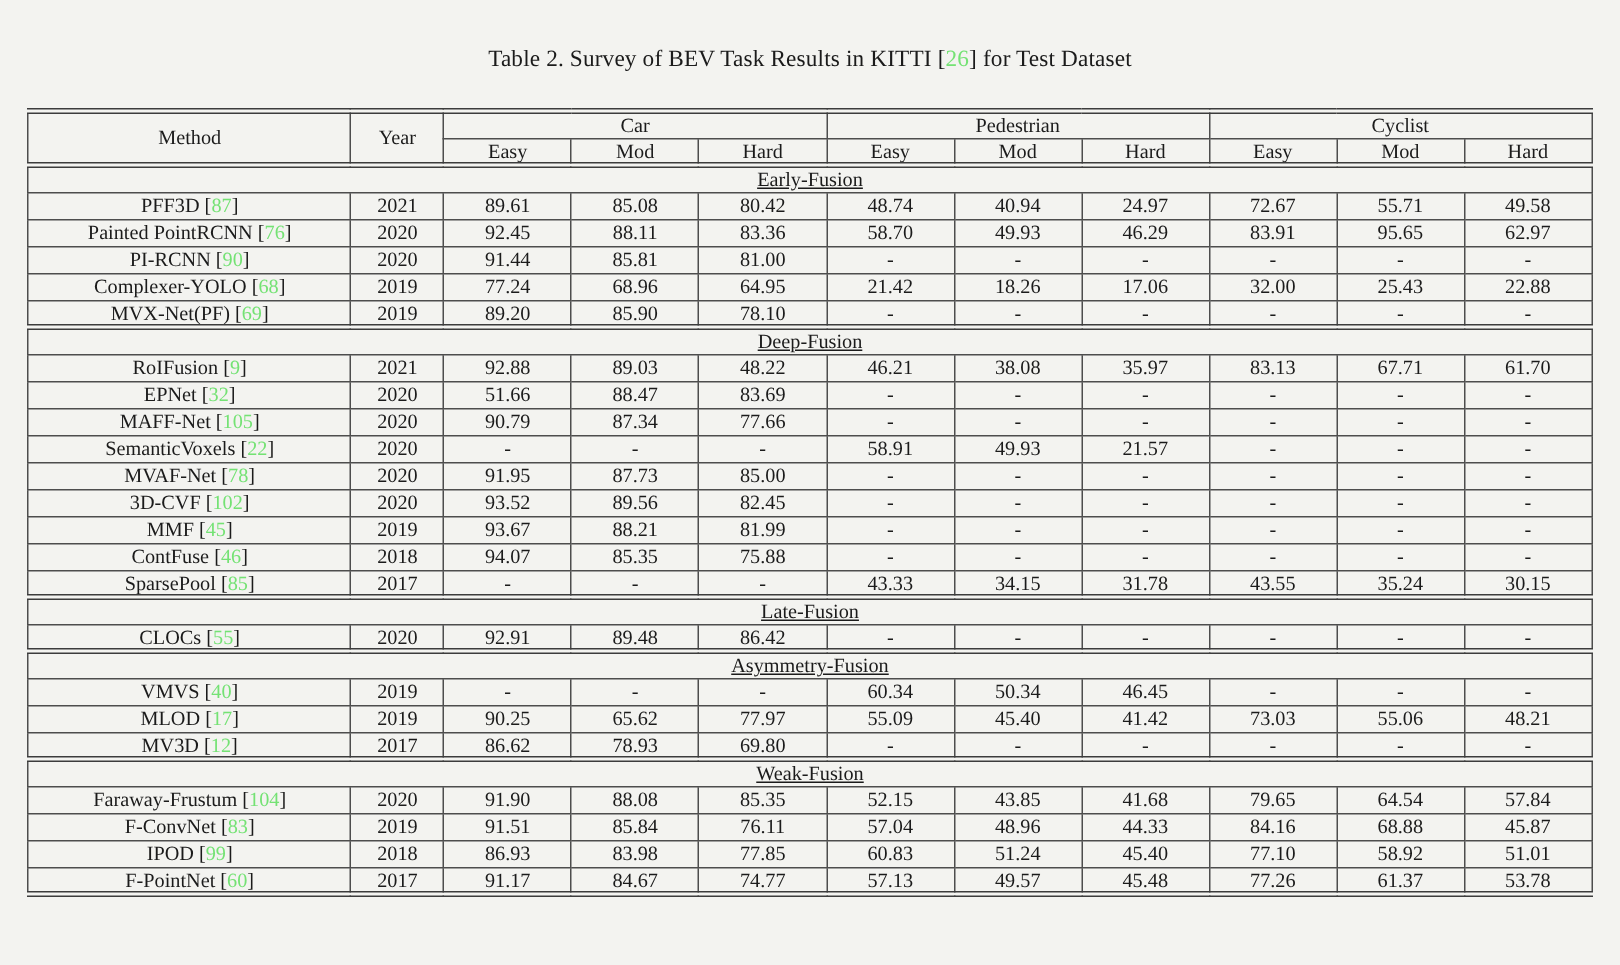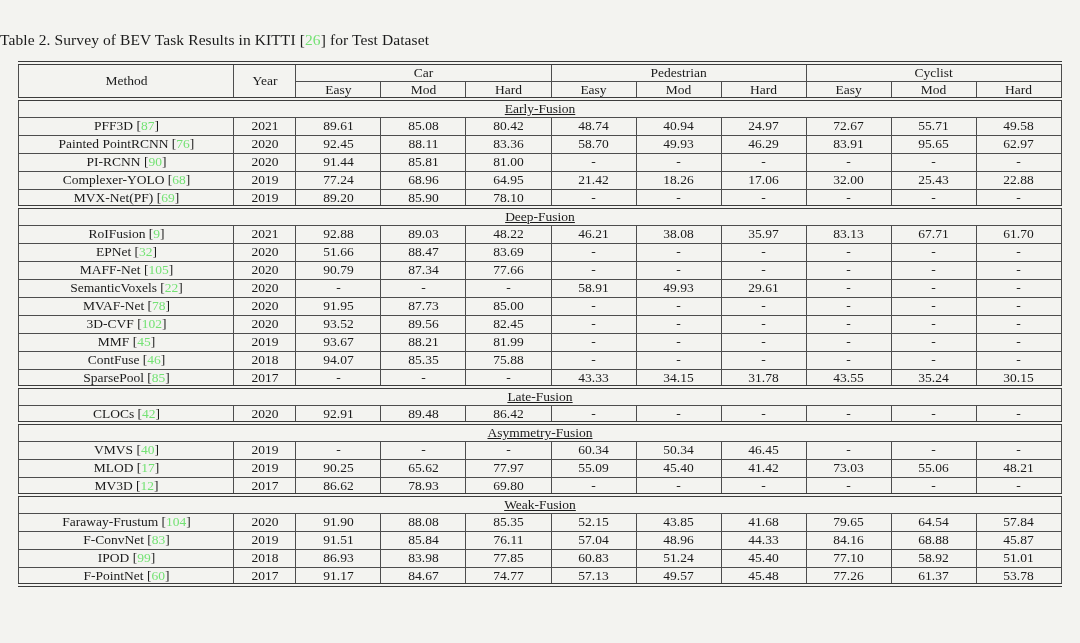--- a/index.html
+++ b/index.html
@@ -4,27 +4,28 @@
 <style>
   * { margin: 0; padding: 0; box-sizing: border-box; }
   html, body {
     width: 1080px; height: 643px;
     background: var(--bg, #f3f3f0);
     font-family: "Liberation Serif", serif;
     color: var(--text, #1b1b1b);
     overflow: hidden;
   }
   .caption {
+    text-align: center;
     padding-top: 31px;
     font-size: 15.5px;
     letter-spacing: 0.1px;
   }
   .cite { color: var(--cite, #74E274); }
   table.results {
-    margin: 12px auto 0 auto;
+    margin: 23px auto 0 auto;
     width: 1042px;
     table-layout: fixed;
     border-collapse: collapse;
     border-top: 4px double var(--heavy, #3c3c3c);
     border-bottom: 4px double var(--heavy, #3c3c3c);
   }
   th, td {
     border: 1px solid var(--border, #4d4d4d);
     font-weight: normal;
     font-size: 13.5px;
@@ -195,21 +196,21 @@
         <td>-</td>
       </tr>
       <tr>
         <td>SemanticVoxels [<span class="cite">22</span>]</td>
         <td>2020</td>
         <td>-</td>
         <td>-</td>
         <td>-</td>
         <td>58.91</td>
         <td>49.93</td>
-        <td>29.61</td>
+        <td>21.57</td>
         <td>-</td>
         <td>-</td>
         <td>-</td>
       </tr>
       <tr>
         <td>MVAF-Net [<span class="cite">78</span>]</td>
         <td>2020</td>
         <td>91.95</td>
         <td>87.73</td>
         <td>85.00</td>
@@ -269,21 +270,21 @@
         <td>34.15</td>
         <td>31.78</td>
         <td>43.55</td>
         <td>35.24</td>
         <td>30.15</td>
       </tr>
       <tr class="section-row">
         <td colspan="11">Late-Fusion</td>
       </tr>
       <tr>
-        <td>CLOCs [<span class="cite">42</span>]</td>
+        <td>CLOCs [<span class="cite">55</span>]</td>
         <td>2020</td>
         <td>92.91</td>
         <td>89.48</td>
         <td>86.42</td>
         <td>-</td>
         <td>-</td>
         <td>-</td>
         <td>-</td>
         <td>-</td>
         <td>-</td>

